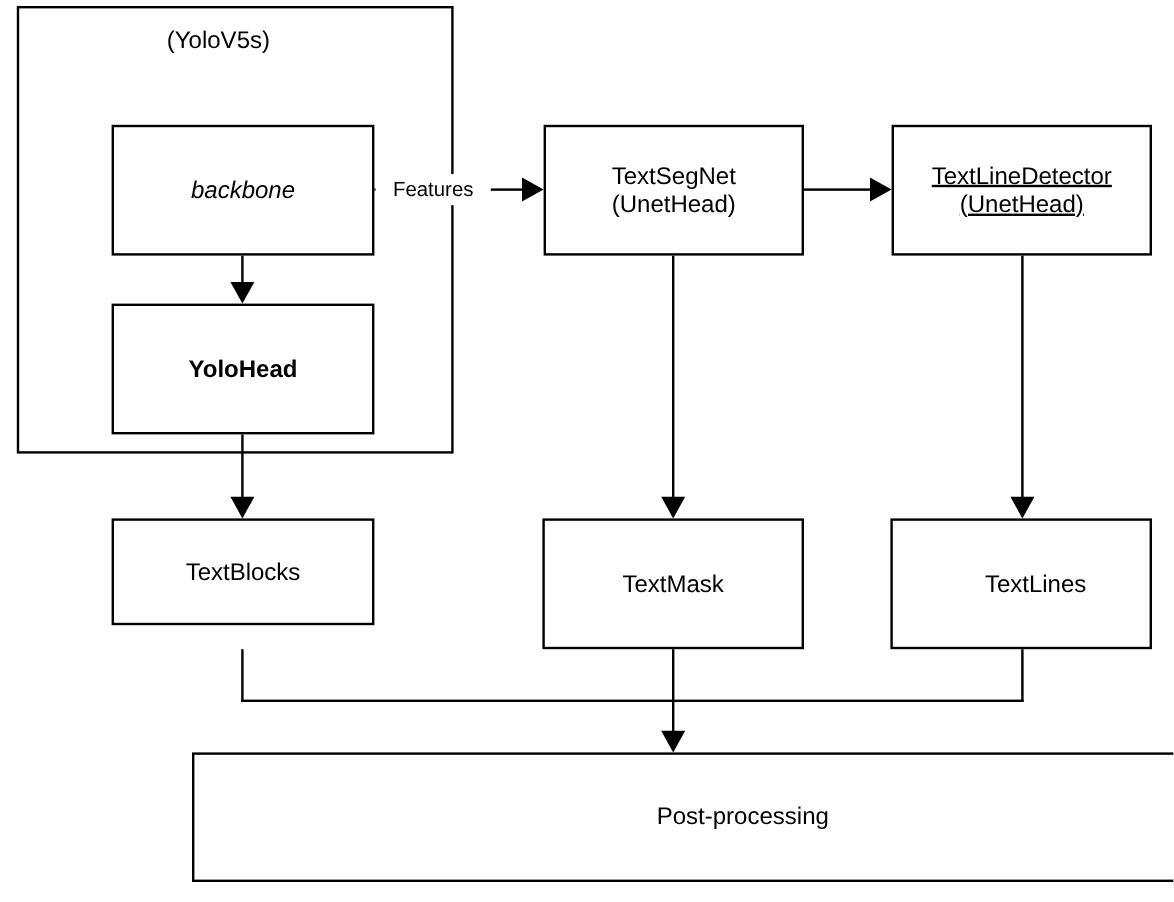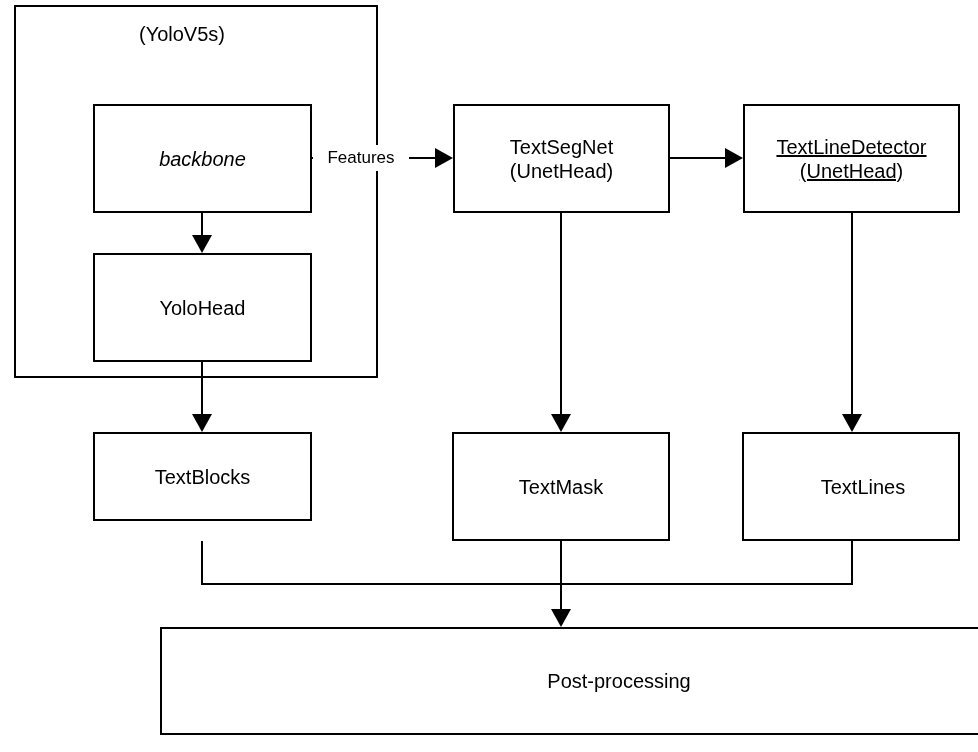--- a/index.html
+++ b/index.html
@@ -83,21 +83,21 @@
   <div class="node" style="left:453px; top:104px; width:217px; height:109px;text-align:right;">
     <span>TextSegNet</span>
     <span>(UnetHead)</span>
   </div>
 
   <div class="node" style="left:743px; top:104px; width:217px; height:109px;text-decoration:underline;">
     <span>TextLineDetector</span>
     <span>(UnetHead)</span>
   </div>
 
-  <div class="node" style="left:93px; top:253px; width:219px; height:109px;">
+  <div class="node" style="left:93px; top:253px; width:219px; height:109px;font-weight:bold;">
     <span>YoloHead</span>
   </div>
 
   <div class="node" style="left:93px; top:432px; width:219px; height:89px;">
     <span>TextBlocks</span>
   </div>
 
   <div class="node" style="left:452px; top:432px; width:218px; height:109px;">
     <span>TextMask</span>
   </div>

